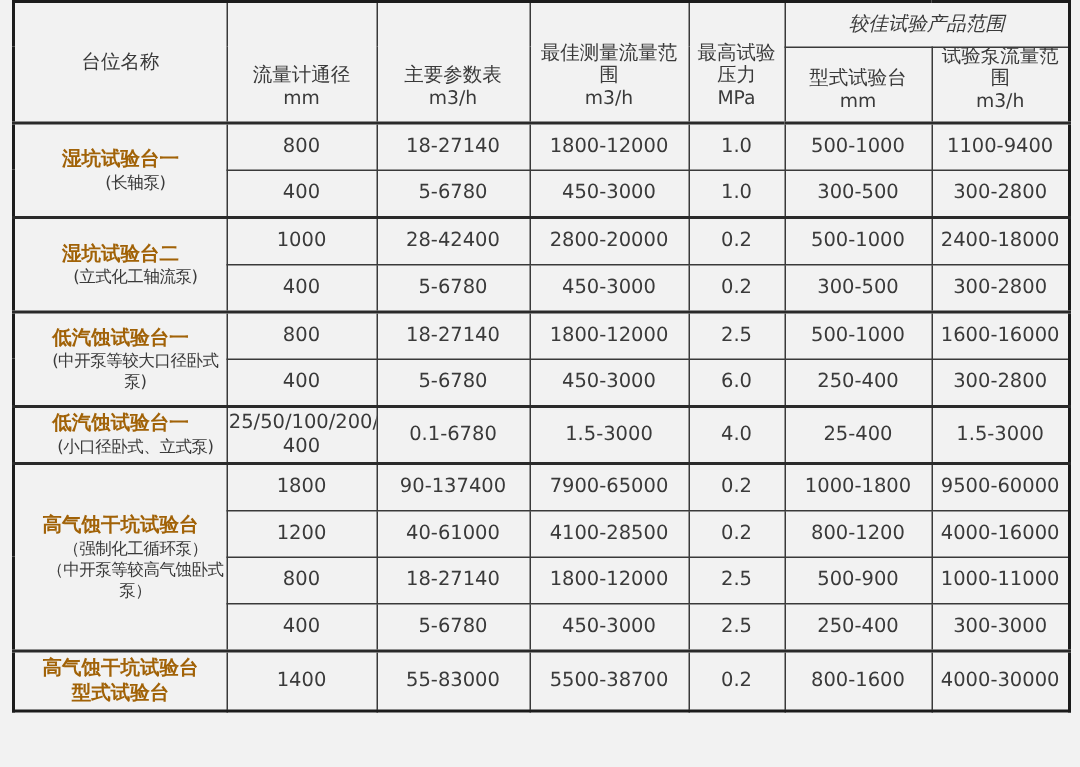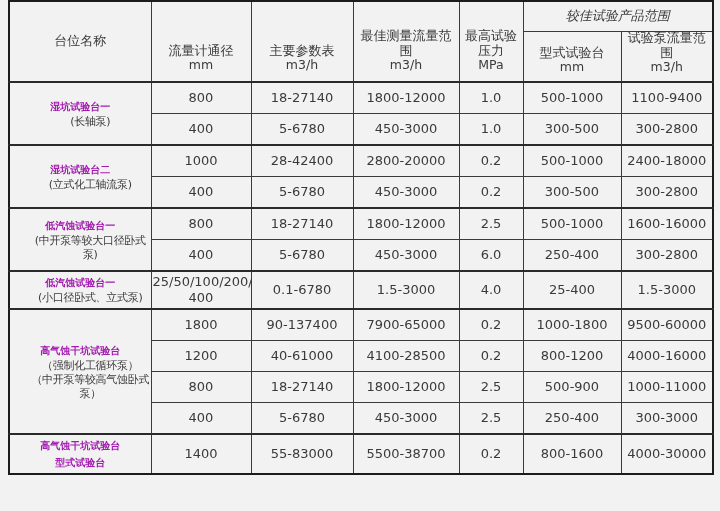--- a/index.html
+++ b/index.html
@@ -63,23 +63,23 @@
   }
   .hl { line-height: 15px; }
   .hu { line-height: 14px; font-size: 12.5px; }
   .group-hdr { font-size: 12.5px; font-style: italic; }
   tbody td { height: 26px; line-height: 16px; white-space: pre-line; }
   tbody tr.group-start td { border-top: 2px solid #2a2a2a; }
   thead tr.hrow2 th { border-bottom: 2px solid #2a2a2a; }
   td.name-cell { padding: 3px 1px; }
   .bench-name {
     font-weight: bold;
-    font-size: 10px;
+    font-size: 13px;
     line-height: 17px;
-    color: #a21caf;
+    color: #a16207;
   }
   .bench-desc {
     font-size: 11px;
     line-height: 14px;
     color: #3a3a3a;
     letter-spacing: -0.3px;
     padding-left: 20px;
   }
 </style>
 </head>

